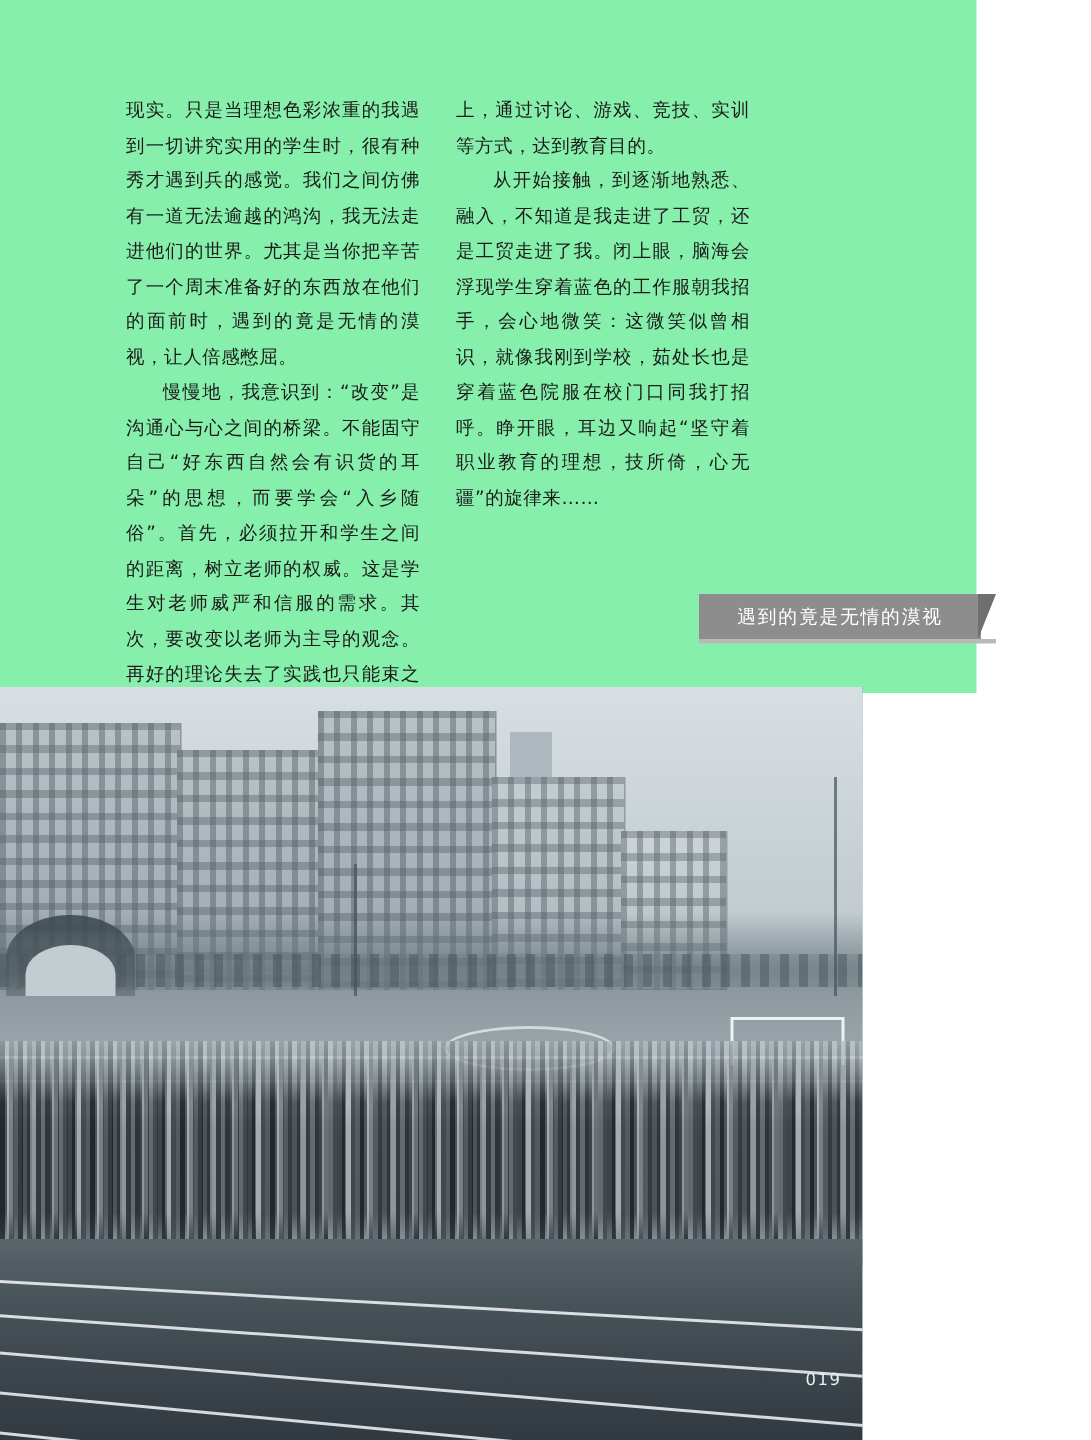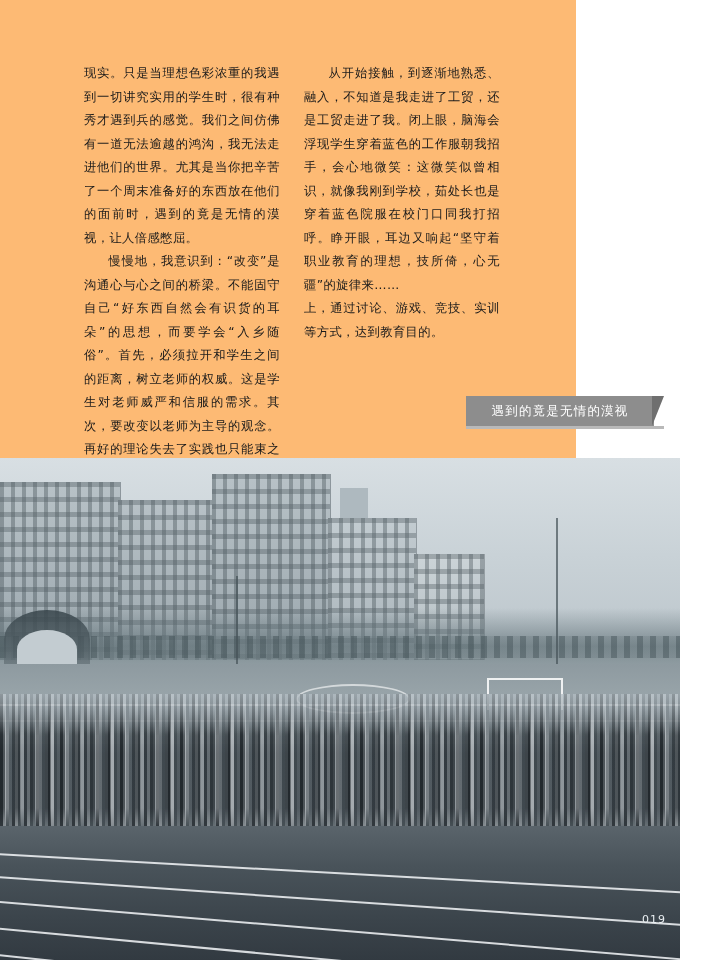--- a/index.html
+++ b/index.html
@@ -14,23 +14,23 @@
     background: #ffffff;
     overflow: hidden;
     font-family: "DejaVu Sans", "Liberation Sans", sans-serif;
   }
 
   
   .text-area {
     position: absolute;
     left: 0;
     top: 0;
-    width: 576px;
+    width: 651px;
     height: 462px;
-    background: #fdba74;
+    background: #86efac;
   }
   .column {
     position: absolute;
     top: 62px;
     width: 196px;
     font-size: 12.3px;
     line-height: 23.5px;
     color: #1a1a1a;
     text-align: justify;
     text-justify: inter-ideograph;
@@ -85,21 +85,21 @@
     width: 198px;
     height: 3px;
     background: #b9b9b9;
   }
 
   
   .photo {
     position: absolute;
     left: 0;
     top: 458px;
-    width: 680px;
+    width: 575px;
     height: 502px;
     overflow: hidden;
     background: #9aa4ab;
   }
   
   .sky {
     position: absolute;
     left: 0; top: 0; width: 100%; height: 215px;
     background: linear-gradient(to bottom, #d8dfe3 0%, #c9d2d7 45%, #b9c3c9 100%);
   }
@@ -259,22 +259,22 @@
 <div class="page">
 
   <div class="text-area">
 
     <div class="column col-left">
       <p class="para first">现实。只是当理想色彩浓重的我遇到一切讲究实用的学生时，很有种秀才遇到兵的感觉。我们之间仿佛有一道无法逾越的鸿沟，我无法走进他们的世界。尤其是当你把辛苦了一个周末准备好的东西放在他们的面前时，遇到的竟是无情的漠视，让人倍感憋屈。</p>
       <p class="para">慢慢地，我意识到：“改变”是沟通心与心之间的桥梁。不能固守自己“好东西自然会有识货的耳朵”的思想，而要学会“入乡随俗”。首先，必须拉开和学生之间的距离，树立老师的权威。这是学生对老师威严和信服的需求。其次，要改变以老师为主导的观念。再好的理论失去了实践也只能束之高阁，所以必须对内容简单化处理。最后，思想转变要奏效必须有行动的配合。因此，必须在知识的苦药中加入糖分，在教学形式</p>
     </div>
 
     <div class="column col-right">
+      <p class="para first">上，通过讨论、游戏、竞技、实训等方式，达到教育目的。</p>
       <p class="para">从开始接触，到逐渐地熟悉、融入，不知道是我走进了工贸，还是工贸走进了我。闭上眼，脑海会浮现学生穿着蓝色的工作服朝我招手，会心地微笑：这微笑似曾相识，就像我刚到学校，茹处长也是穿着蓝色院服在校门口同我打招呼。睁开眼，耳边又响起“坚守着职业教育的理想，技所倚，心无疆”的旋律来……</p>
-      <p class="para first">上，通过讨论、游戏、竞技、实训等方式，达到教育目的。</p>
     </div>
 
     <div class="caption-wrap">
       <div class="caption-bar">
         <span class="caption-text">遇到的竟是无情的漠视</span>
       </div>
       <div class="caption-accent"></div>
       <div class="caption-underline"></div>
     </div>
   </div>

